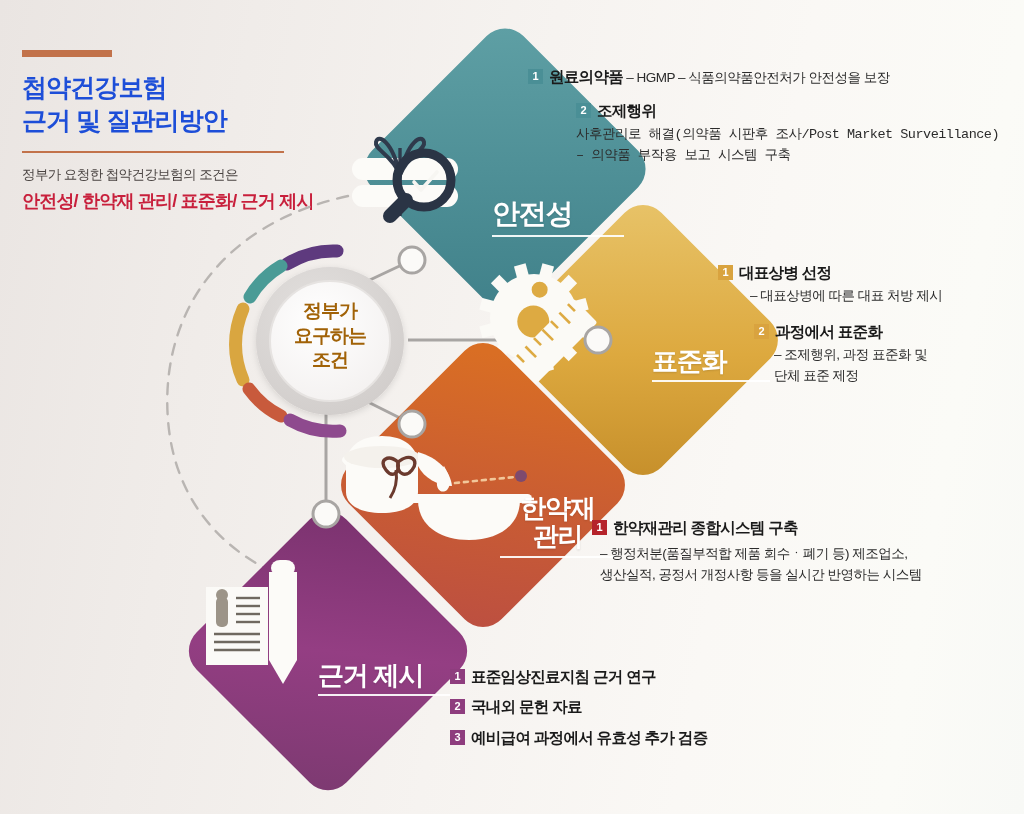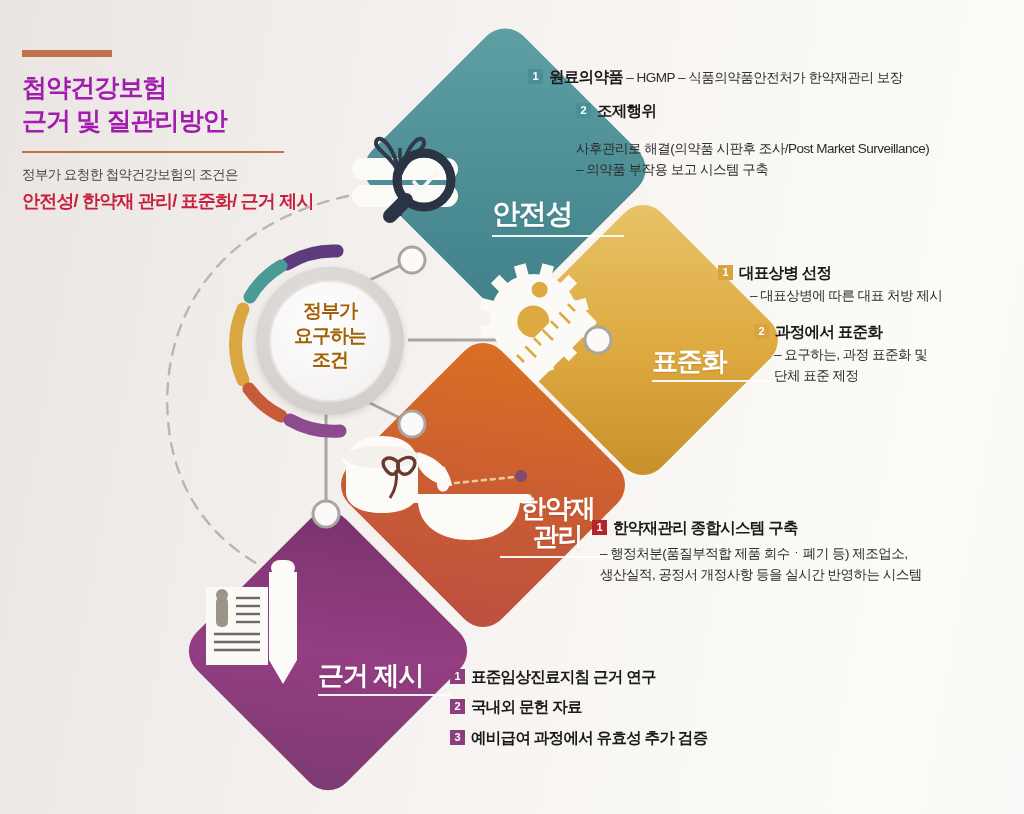--- a/index.html
+++ b/index.html
@@ -11,21 +11,21 @@
   body {
     position:relative;
     background:linear-gradient(100deg,#EAE5E2 0%,#F0ECE9 22%,#F6F3F0 48%,#FAF8F5 70%,#FBFBF7 88%,#F8F9F6 100%);
   }
   #stage { position:absolute; inset:0; }
 
   
   .hdr { position:absolute; left:22px; top:50px; width:330px; }
   .hdr-bar { width:90px; height:7px; background:#C2724A; margin-bottom:14px; }
   .hdr-title {
-    font-size:25px; font-weight:bold; color:#a21caf; line-height:1.32;
+    font-size:25px; font-weight:bold; color:#1d4ed8; line-height:1.32;
     letter-spacing:-0.9px; white-space:pre-line;
   }
   .hdr-rule { width:262px; height:1.6px; background:#C2724A; margin:14px 0 12px 0; }
   .hdr-sub1 { font-size:13.5px; color:#4A4442; letter-spacing:-0.6px; line-height:1.5; }
   .hdr-sub2 {
     font-size:18px; font-weight:bold; color:#C8203C; letter-spacing:-0.8px;
     line-height:1.45; margin:3px 0 4px 0;
   }
   .hdr-sub3 { font-size:13.5px; color:#4A4442; letter-spacing:-0.6px; line-height:1.5; }
 
@@ -62,21 +62,21 @@
     display:inline-block; min-width:15px; height:15px; line-height:15px;
     text-align:center; color:#fff; font-size:11px; font-weight:bold;
     padding:0 2px; flex:0 0 auto; margin-top:3px;
   }
   .b-head { font-size:15.5px; font-weight:bold; color:#1A1A1A; letter-spacing:-0.7px; line-height:1.45; }
   .b-body { font-size:13.5px; color:#2B2B2B; letter-spacing:-0.5px; line-height:1.52; white-space:pre-line; }
 
   
   #txt-safety { left:528px; top:66px; width:482px; }
   #txt-safety .sub { margin-left:48px; margin-top:11px; }
-  #txt-safety .lines { margin-left:48px; margin-top:17px; }
+  #txt-safety .lines { margin-left:48px; margin-top:3px;font-family:Liberation Mono, monospace; }
 
   #txt-std { left:718px; top:262px; width:300px; }
   #txt-std .l1 { margin-left:32px; margin-top:2px; }
   #txt-std .sub { margin-left:36px; margin-top:14px; }
   #txt-std .l2 { margin-left:56px; margin-top:2px; }
 
   #txt-herb { left:592px; top:517px; width:420px; }
   #txt-herb .lines { margin-left:8px; margin-top:5px; }
 
   #txt-evid { left:450px; top:666px; width:420px; }
@@ -281,21 +281,21 @@
   </div>
   <div class="dlabel" id="lab-evid">
     <span>근거 제시</span>
     <span class="ul"></span>
   </div>
 
   <div class="tblk" id="txt-safety">
     <div class="trow">
       <span class="badge" style="background:#4A8F96">1</span>
       <span class="b-head">
-        <span>원료의약품</span><span class="b-body" style="font-weight:normal"> – HGMP – 식품의약품안전처가 한약재관리 보장</span>
+        <span>원료의약품</span><span class="b-body" style="font-weight:normal"> – HGMP – 식품의약품안전처가 안전성을 보장</span>
       </span>
     </div>
     <div class="trow sub">
       <span class="badge" style="background:#4A8F96">2</span>
       <span class="b-head">조제행위</span>
     </div>
     <div class="lines">
       <div class="b-body">사후관리로 해결(의약품 시판후 조사/Post Market Surveillance)</div>
       <div class="b-body"> – 의약품 부작용 보고 시스템 구축</div>
     </div>
@@ -304,21 +304,21 @@
   <div class="tblk" id="txt-std">
     <div class="trow">
       <span class="badge" style="background:#D9A33F">1</span>
       <span class="b-head">대표상병 선정</span>
     </div>
     <div class="b-body l1">– 대표상병에 따른 대표 처방 제시</div>
     <div class="trow sub">
       <span class="badge" style="background:#D9A33F">2</span>
       <span class="b-head">과정에서 표준화</span>
     </div>
-    <div class="b-body l2">– 요구하는, 과정 표준화 및
+    <div class="b-body l2">– 조제행위, 과정 표준화 및
    단체 표준 제정</div>
   </div>
 
   <div class="tblk" id="txt-herb">
     <div class="trow">
       <span class="badge" style="background:#B5232B">1</span>
       <span class="b-head">한약재관리 종합시스템 구축</span>
     </div>
     <div class="b-body lines">– 행정처분(품질부적합 제품 회수ㆍ폐기 등) 제조업소,
    생산실적, 공정서 개정사항 등을 실시간 반영하는 시스템</div>

